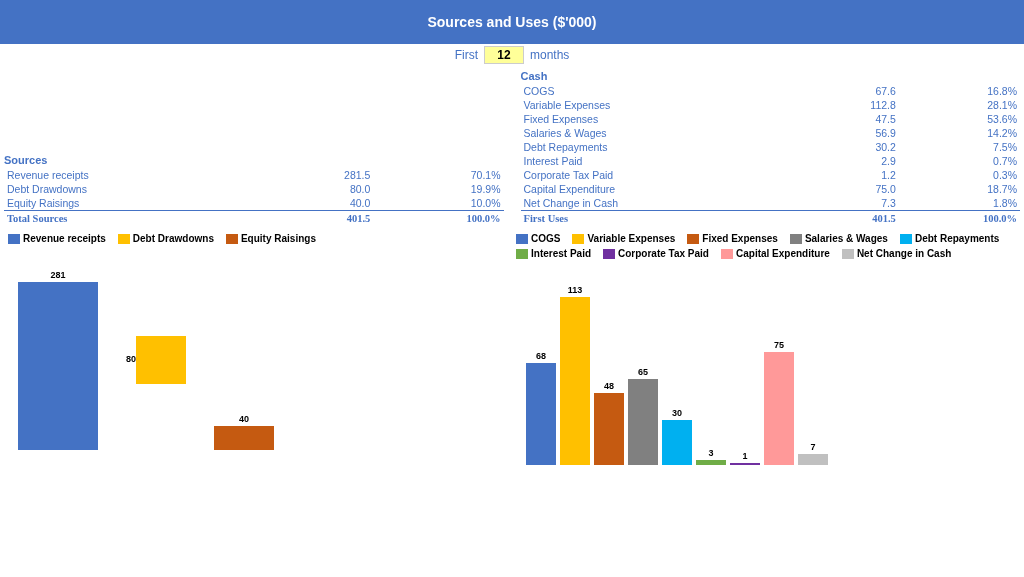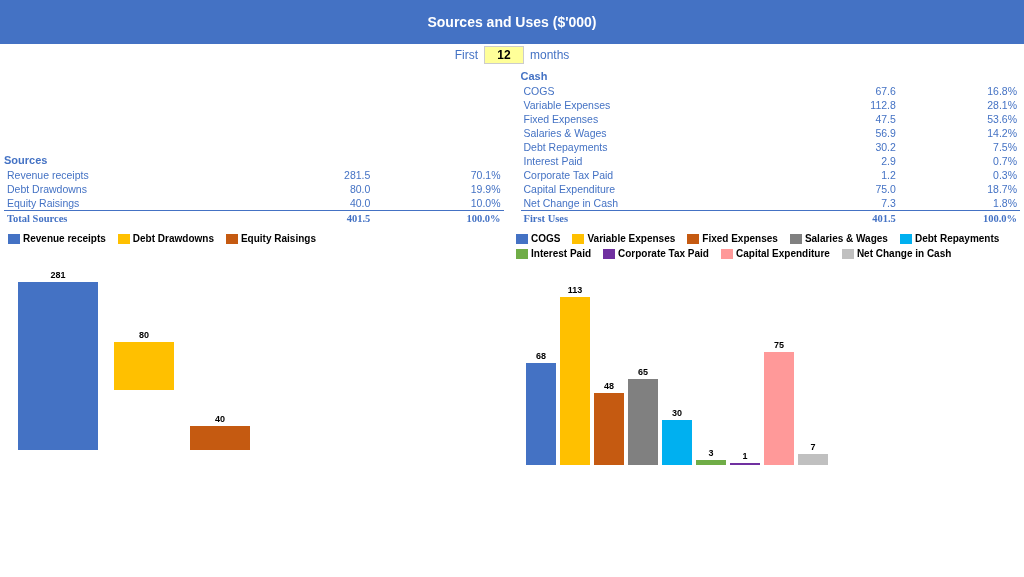--- a/index.html
+++ b/index.html
@@ -265,26 +265,26 @@
   </div>
         <div class="legend-item">
     <span class="legend-color" style="background:#FFC000;"></span>
     <span style="font-weight:bold;">Debt Drawdowns</span>
   </div>
         <div class="legend-item">
     <span class="legend-color" style="background:#C55A11;"></span>
     <span style="font-weight:bold;">Equity Raisings</span>
   </div>
       </div>
-    <div class="bar-chart" id="sources-bar-chart" style="height:200px; align-items:flex-end; display:flex; gap:16px; padding-left:10px;">
+    <div class="bar-chart" id="sources-bar-chart" style="height:200px; align-items:flex-end; display:flex; gap:28px; padding-left:10px;">
         <div class="bar-group" style="width: 80px; height: 180px; display: flex; flex-direction: column; align-items: center; justify-content: flex-end;">
     <div class="bar-label-top">281</div>
     <div class="bar" style="background:#4472C4; height:169px; width:100%;"></div>
   </div>
-        <div class="bar-group" style="width: 60px; height: 180px; display: flex; flex-direction: column; align-items: center; justify-content: center;">
+        <div class="bar-group" style="width: 60px; height: 180px; display: flex; flex-direction: row; align-items: center; justify-content: center;">
     <div class="bar-label-top">80</div>
     <div class="bar" style="background:#FFC000; height:48px; width:100%;"></div>
   </div>
         <div class="bar-group" style="width: 60px; height: 180px; display: flex; flex-direction: column; align-items: center; justify-content: flex-end;">
     <div class="bar-label-top">40</div>
     <div class="bar" style="background:#C55A11; height:24px; width:100%;"></div>
   </div>
       </div>
   </div>
 

